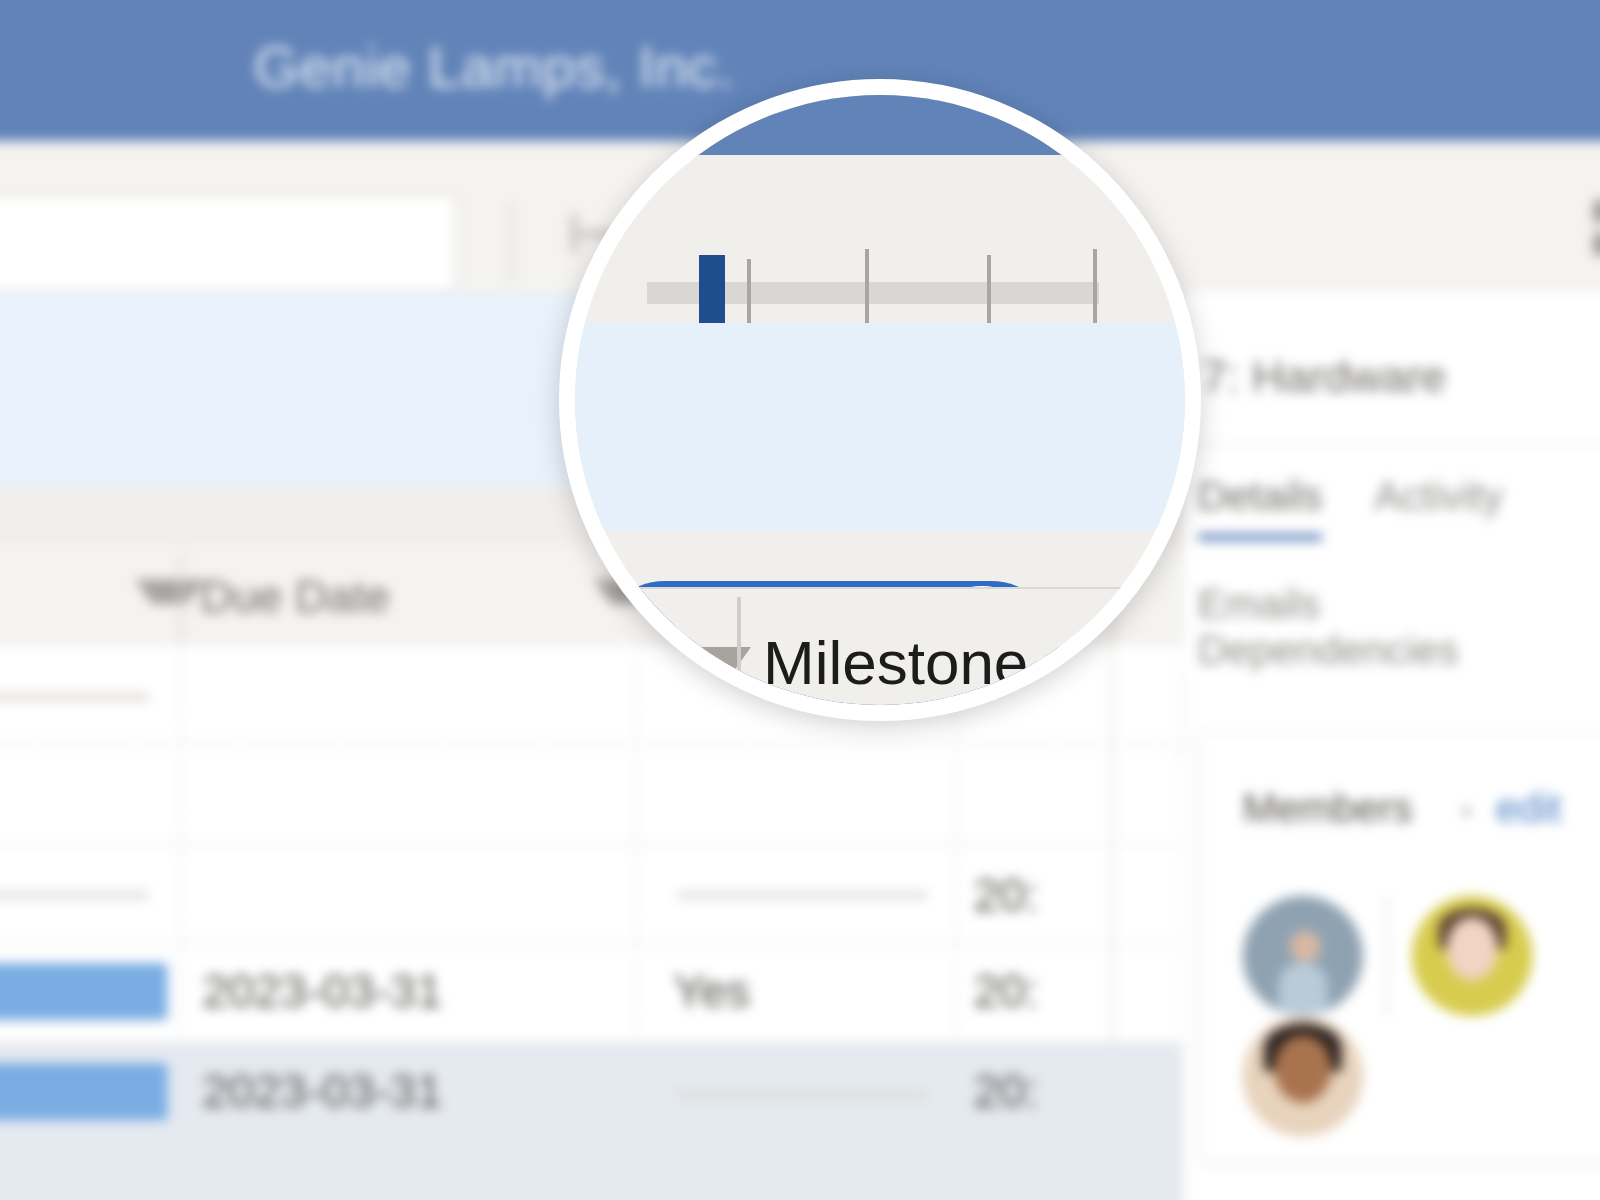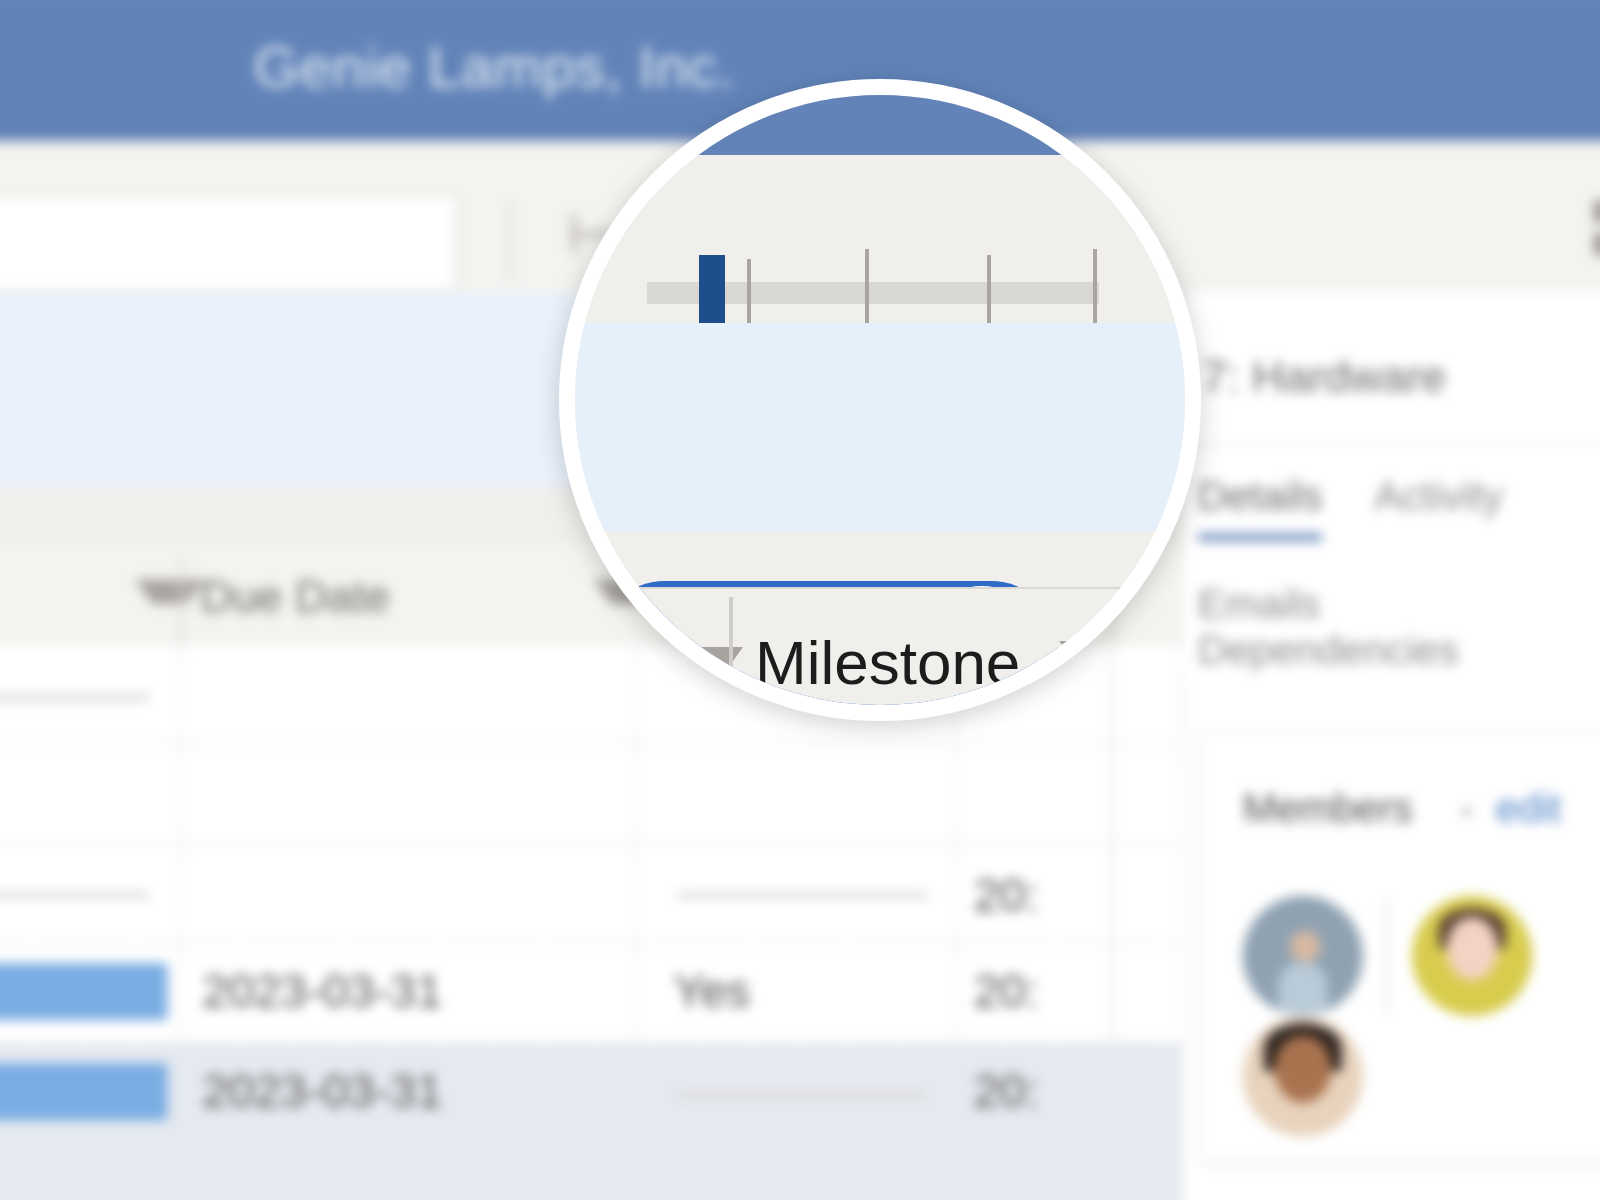--- a/index.html
+++ b/index.html
@@ -163,21 +163,21 @@
     position:absolute;right:14px;top:50%;transform:translateY(-50%);
     width:112px;height:112px;border-radius:50%;
     border:7px solid #ffffff;background:#84aae4;
     display:flex;align-items:center;justify-content:center;
   }
   .m-stop i{display:block;width:44px;height:44px;background:#fff;border-radius:6px;}
   .m-trash{
     position:absolute;left:550px;top:294px;width:56px;height:66px;
   }
   .m-colhdr{
-    position:absolute;left:4px;top:492px;width:642px;height:150px;background:#f1efec;
+    position:absolute;left:12px;top:492px;width:642px;height:150px;background:#f1efec;
     border-top:2px solid #dbd9d5;
   }
   .m-colhdr .sep{position:absolute;left:150px;top:8px;width:4px;height:132px;background:#cfcdc9;}
   .m-colhdr .sep2{position:absolute;left:598px;top:8px;width:4px;height:132px;background:#cfcdc9;}
   .m-milestone{
     position:absolute;left:176px;top:38px;font-size:62px;color:#1c1c1c;white-space:nowrap;
     font-family:"Liberation Sans","DejaVu Sans",sans-serif;
   }
   .m-filter{
     position:absolute;left:480px;top:52px;width:54px;height:0;

